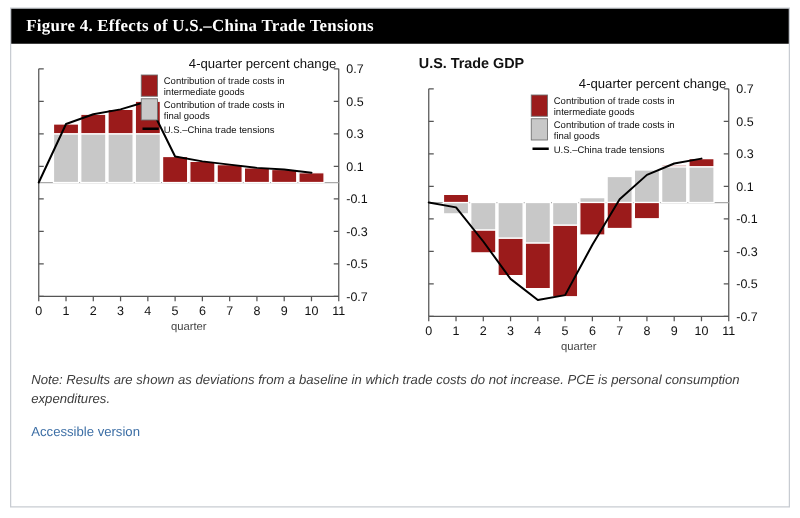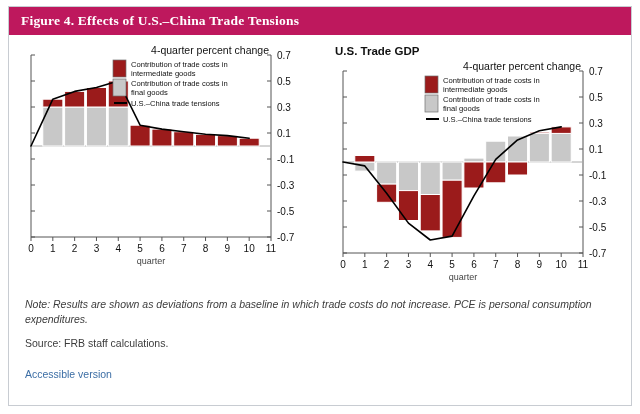--- a/index.html
+++ b/index.html
@@ -19,21 +19,21 @@
     left: 8px;
     top: 6px;
     width: 624px;
     height: 400px;
     border: 1px solid #c8ccd2;
     background: #ffffff;
     box-sizing: border-box;
   }
   .title-bar {
     height: 28px;
-    background: #be185d;
+    background: #000000;
     display: flex;
     align-items: center;
     padding-left: 12px;
     box-sizing: border-box;
   }
   .title-bar .title-text {
     color: #ffffff;
     font-family: "Liberation Serif", serif;
     font-size: 13.5px;
     font-weight: bold;
@@ -263,17 +263,16 @@
           <text x="122" y="45" font-size="7.6" fill="#111111">Contribution of trade costs in</text>
           <text x="122" y="54" font-size="7.6" fill="#111111">final goods</text>
           <line x1="105" y1="62" x2="118" y2="62" stroke="#000000" stroke-width="2"></line>
           <text x="122" y="65" font-size="7.6" fill="#111111">U.S.–China trade tensions</text>
         </svg>
     </div>
   </div>
 
   <div class="notes">
     <p class="note-line">Note: Results are shown as deviations from a baseline in which trade costs do not increase. PCE is personal consumption expenditures.</p>
-    <p class="source-line">Source: FRB staff calculations.</p>
     <a class="accessible-link">Accessible version</a>
   </div>
 
 </div>
 
 </body></html>

